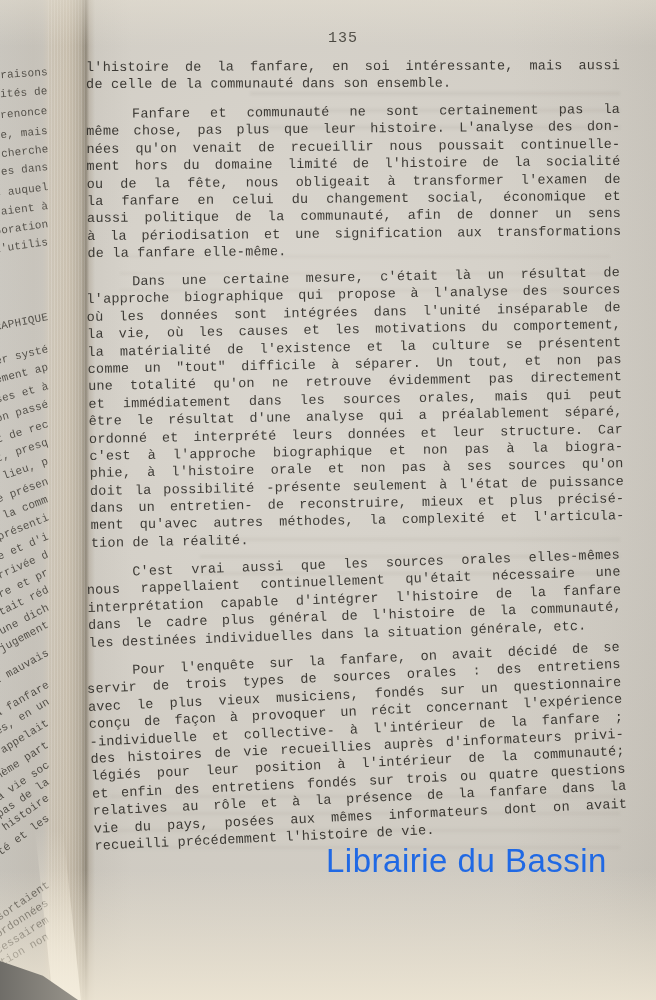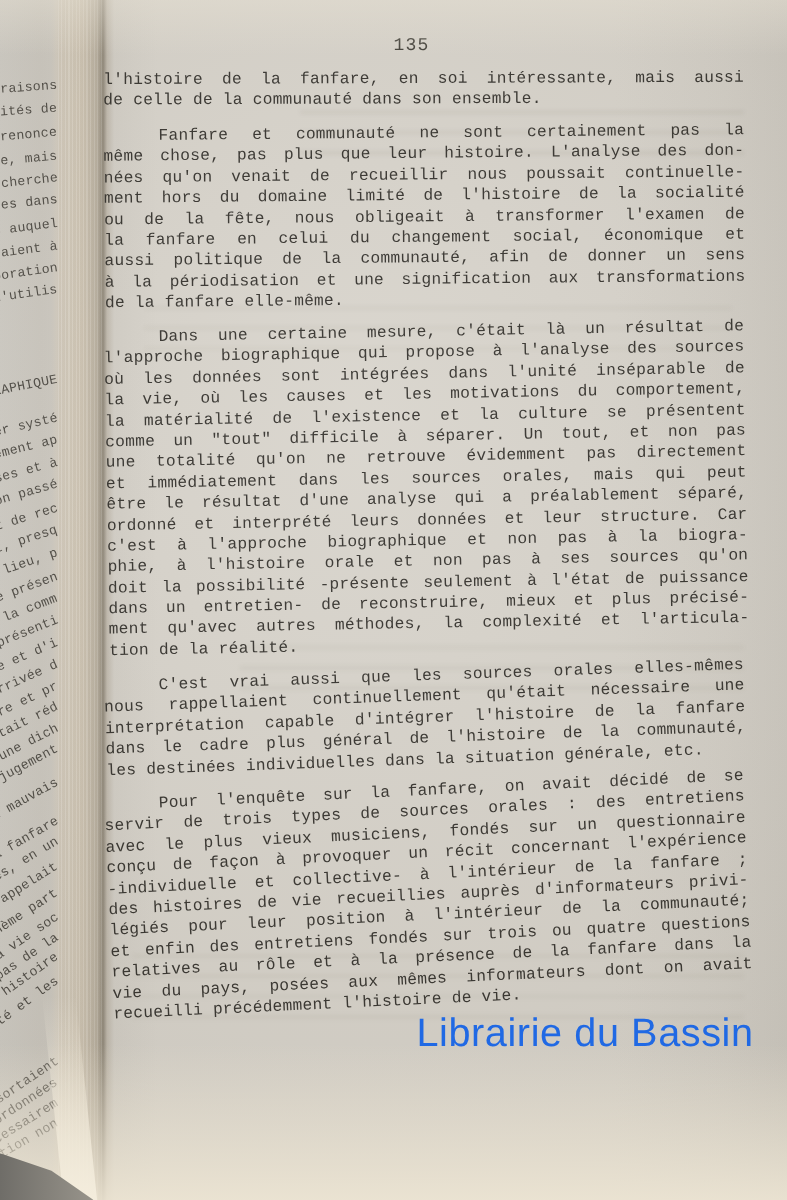--- a/index.html
+++ b/index.html
@@ -52,21 +52,21 @@
   .ghost{position:absolute;pointer-events:none;filter:blur(1.6px);
     background:repeating-linear-gradient(180deg, rgba(122,118,102,0.16) 0 3px, rgba(0,0,0,0) 3px 17px);}
   .g1{left:250px;top:92px;width:370px;height:40px;opacity:.7;}
   .g2{left:120px;top:255px;width:490px;height:40px;opacity:.45;}
   .g3{left:200px;top:538px;width:420px;height:40px;opacity:.6;}
   .g4{left:110px;top:795px;width:510px;height:55px;opacity:.5;}
 
   .watermark{position:absolute;left:326px;top:842px;z-index:50;
     font-family:"Liberation Sans","DejaVu Sans",sans-serif;
     font-size:33px;font-weight:400;letter-spacing:.5px;color:#2069e4;
-    white-space:nowrap;margin-left:21px;}
+    white-space:nowrap;}
 </style>
 </head>
 <body>
 
 <div class="photo">
 
   <div class="ghost g1"></div>
   <div class="ghost g2"></div>
   <div class="ghost g3"></div>
   <div class="ghost g4"></div>

